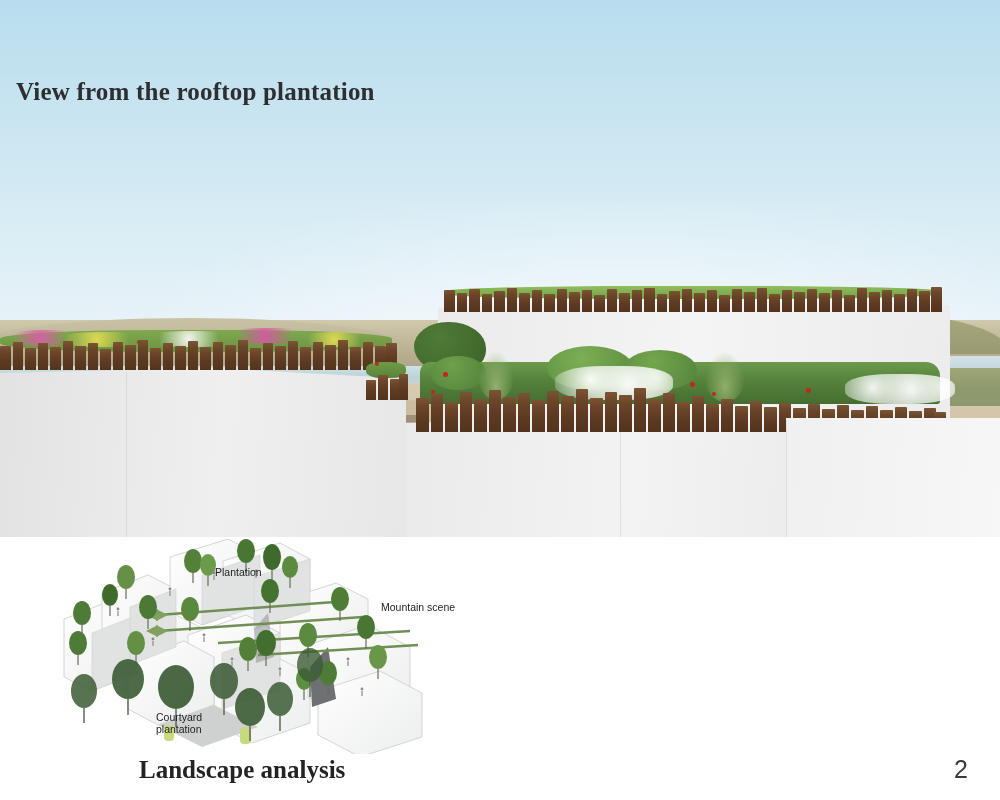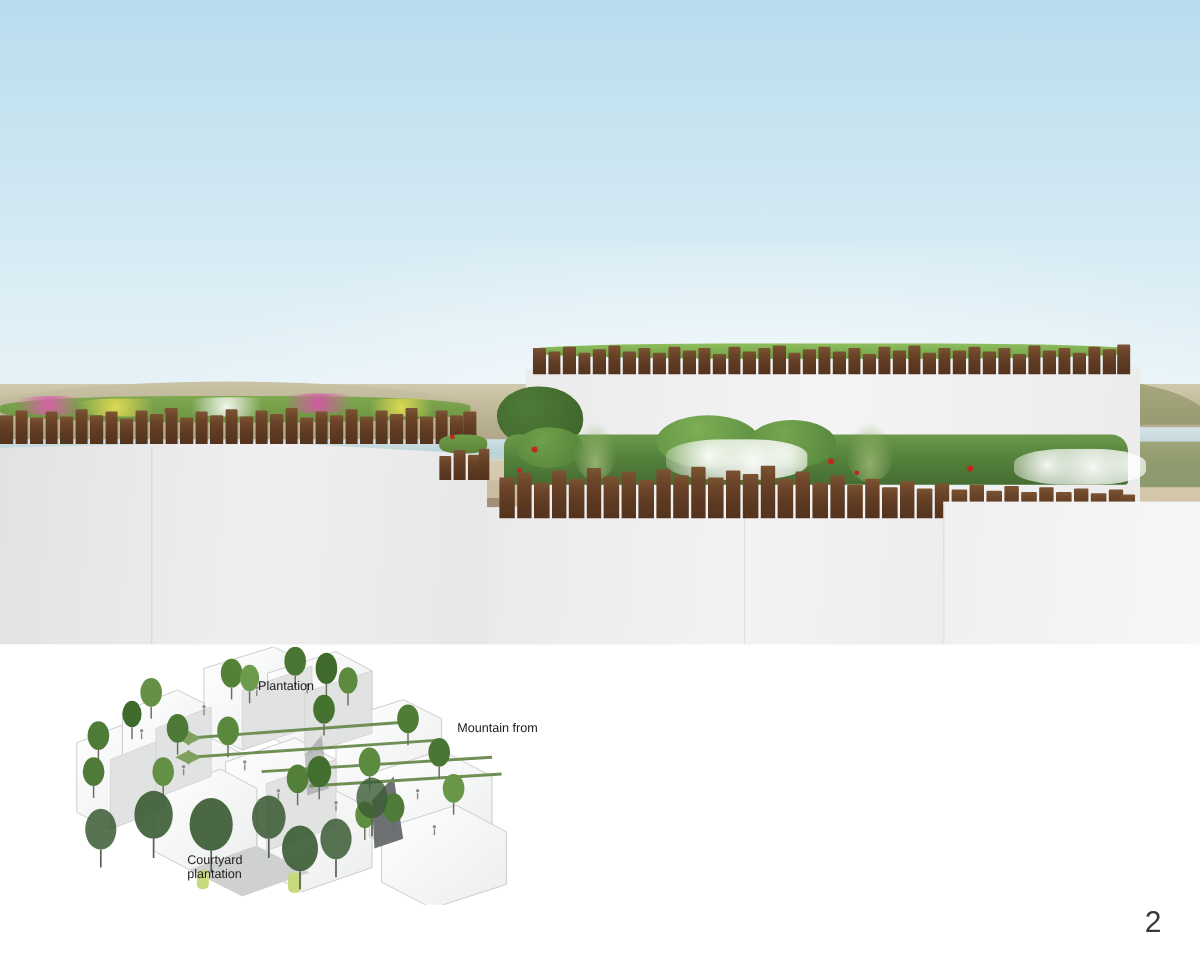--- a/index.html
+++ b/index.html
@@ -264,20 +264,21 @@
 
     <div class="flowers" style="left:366px;top:362px;width:40px;height:16px;background:linear-gradient(180deg,#6f9c47,#5a8339);"></div>
     <div class="shrub" style="left:375px;top:362px;width:4px;height:4px;background:#c0281f;"></div>
     <div class="palisade" style="left:366px;top:372px;width:42px;height:28px;">
       <div class="post" style="left:0px;width:10px;height:20px;"></div>
       <div class="post" style="left:12px;width:10px;height:25px;"></div>
       <div class="post" style="left:24px;width:10px;height:21px;"></div>
       <div class="post" style="left:33px;width:9px;height:26px;"></div>
     </div>
 
+    <div class="title">View from the rooftop plantation</div>
   </div>
 
   <div class="bottom">
 
     <div class="diagram">
       <svg width="470" height="215" viewBox="0 0 470 215">
         <defs>
           <linearGradient id="wall" x1="0" y1="0" x2="1" y2="1">
             <stop offset="0%" stop-color="#ffffff"></stop>
               <stop offset="100%" stop-color="#eceded"></stop>
@@ -412,22 +413,23 @@
           <circle cx="262" cy="130" r="1.4"></circle>
             <rect x="261.4" y="132" width="1.2" height="5"></rect>
           <circle cx="330" cy="120" r="1.4"></circle>
             <rect x="329.4" y="122" width="1.2" height="5"></rect>
           <circle cx="344" cy="150" r="1.4"></circle>
             <rect x="343.4" y="152" width="1.2" height="5"></rect>
         </g>
       </svg>
 
       <div class="diag-label" style="left:197px;top:27px;">Plantation</div>
-      <div class="diag-label" style="left:363px;top:62px;">Mountain from</div>
+      <div class="diag-label" style="left:363px;top:62px;">Mountain scene</div>
       <div class="diag-label" style="left:138px;top:172px;">Courtyard
 plantation</div>
     </div>
 
   </div>
 
+  <div class="caption">Landscape analysis</div>
   <div class="pagenum">2</div>
 
 </div>
 
 </body></html>

